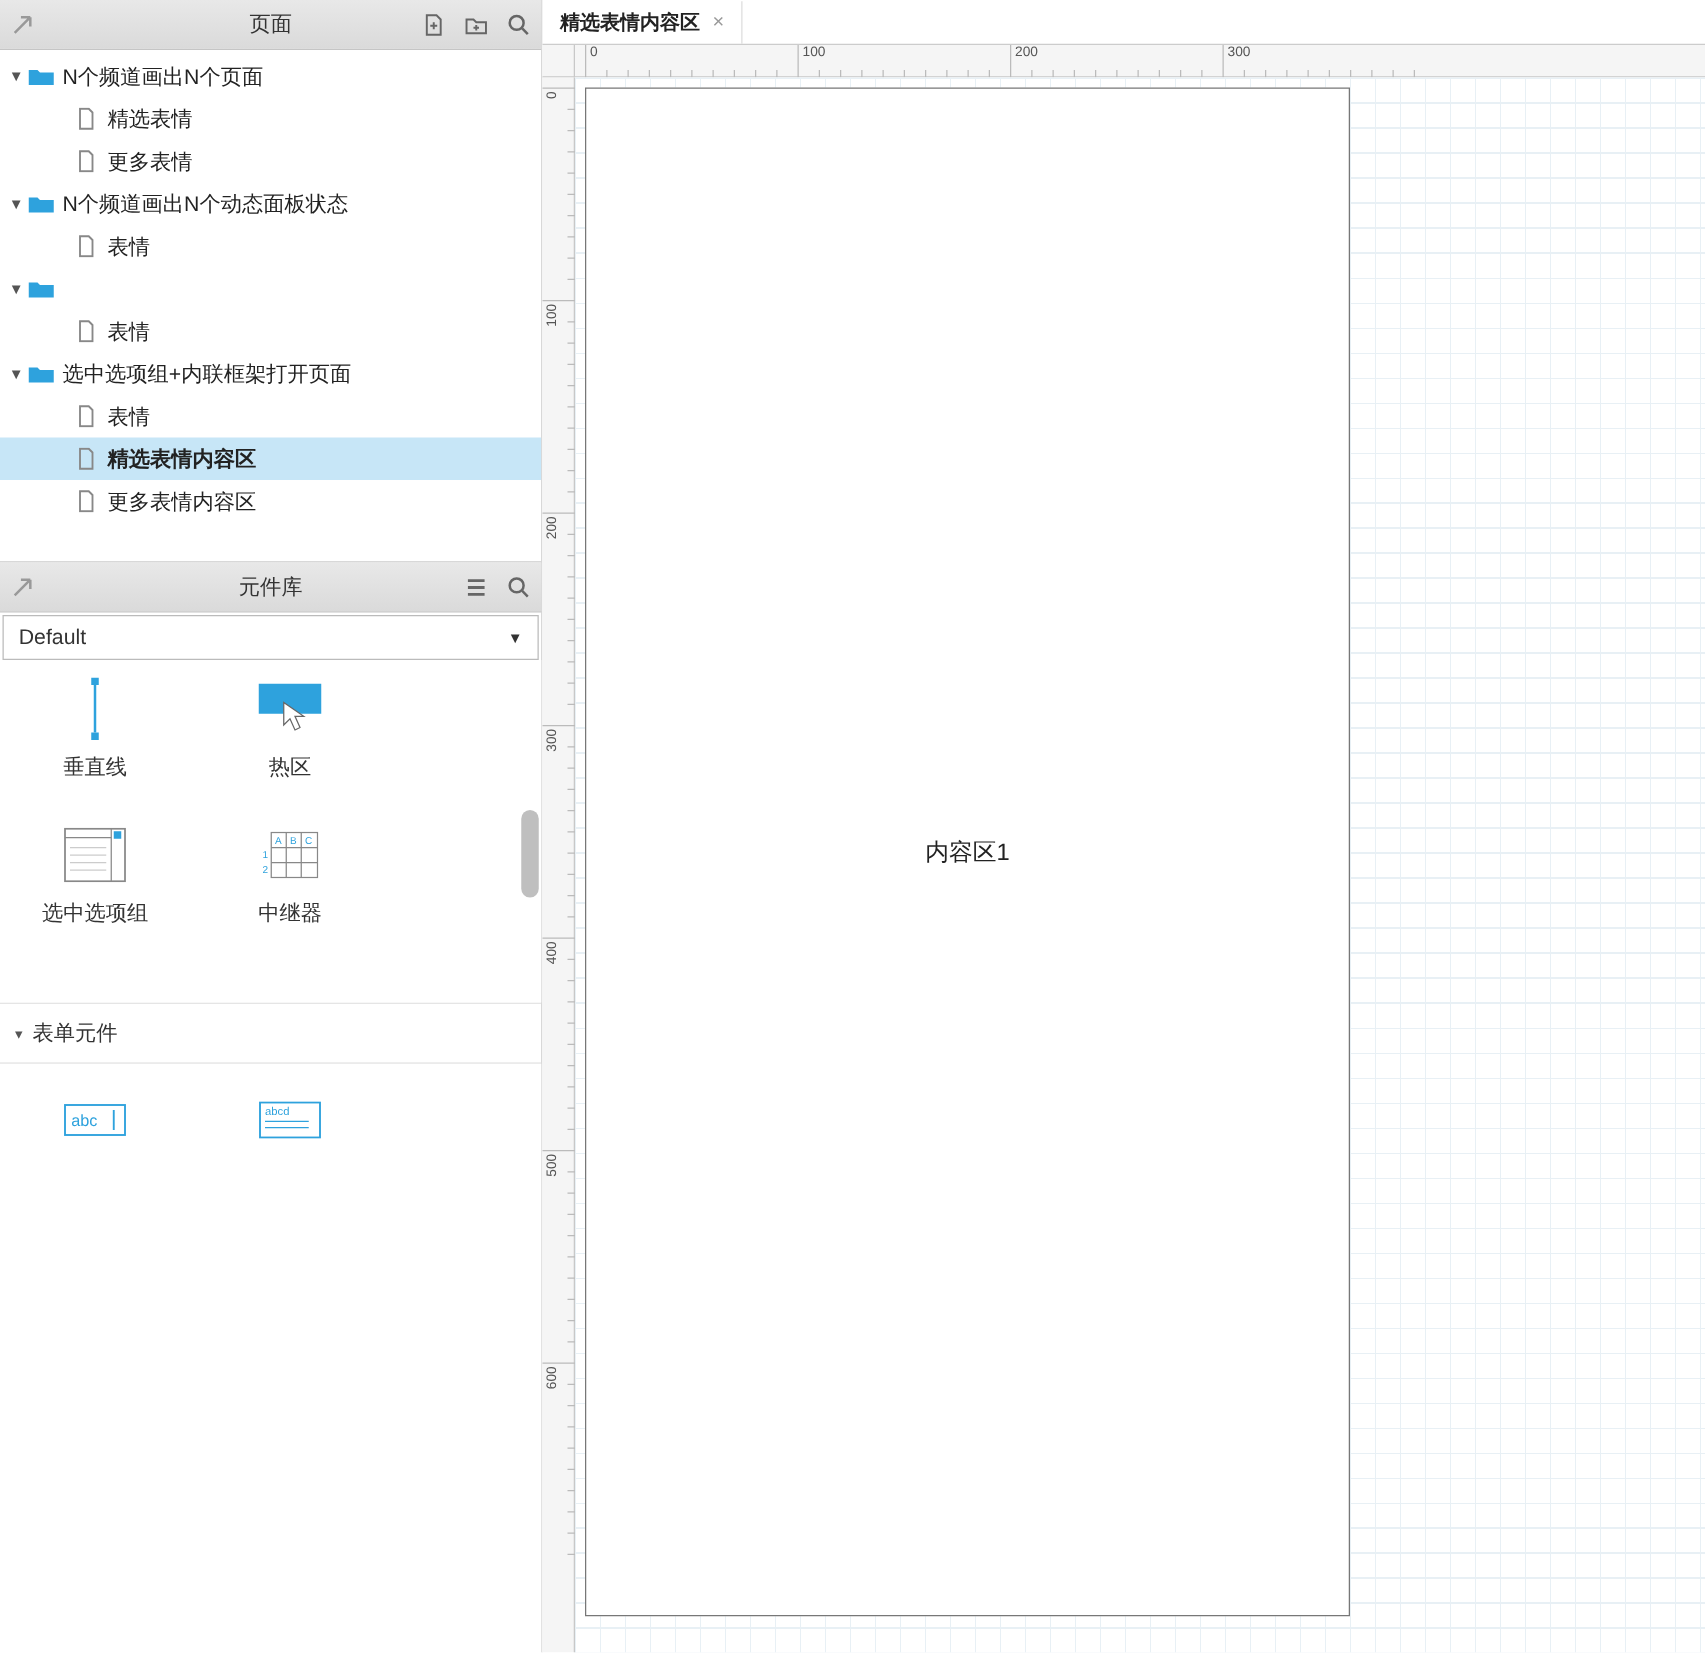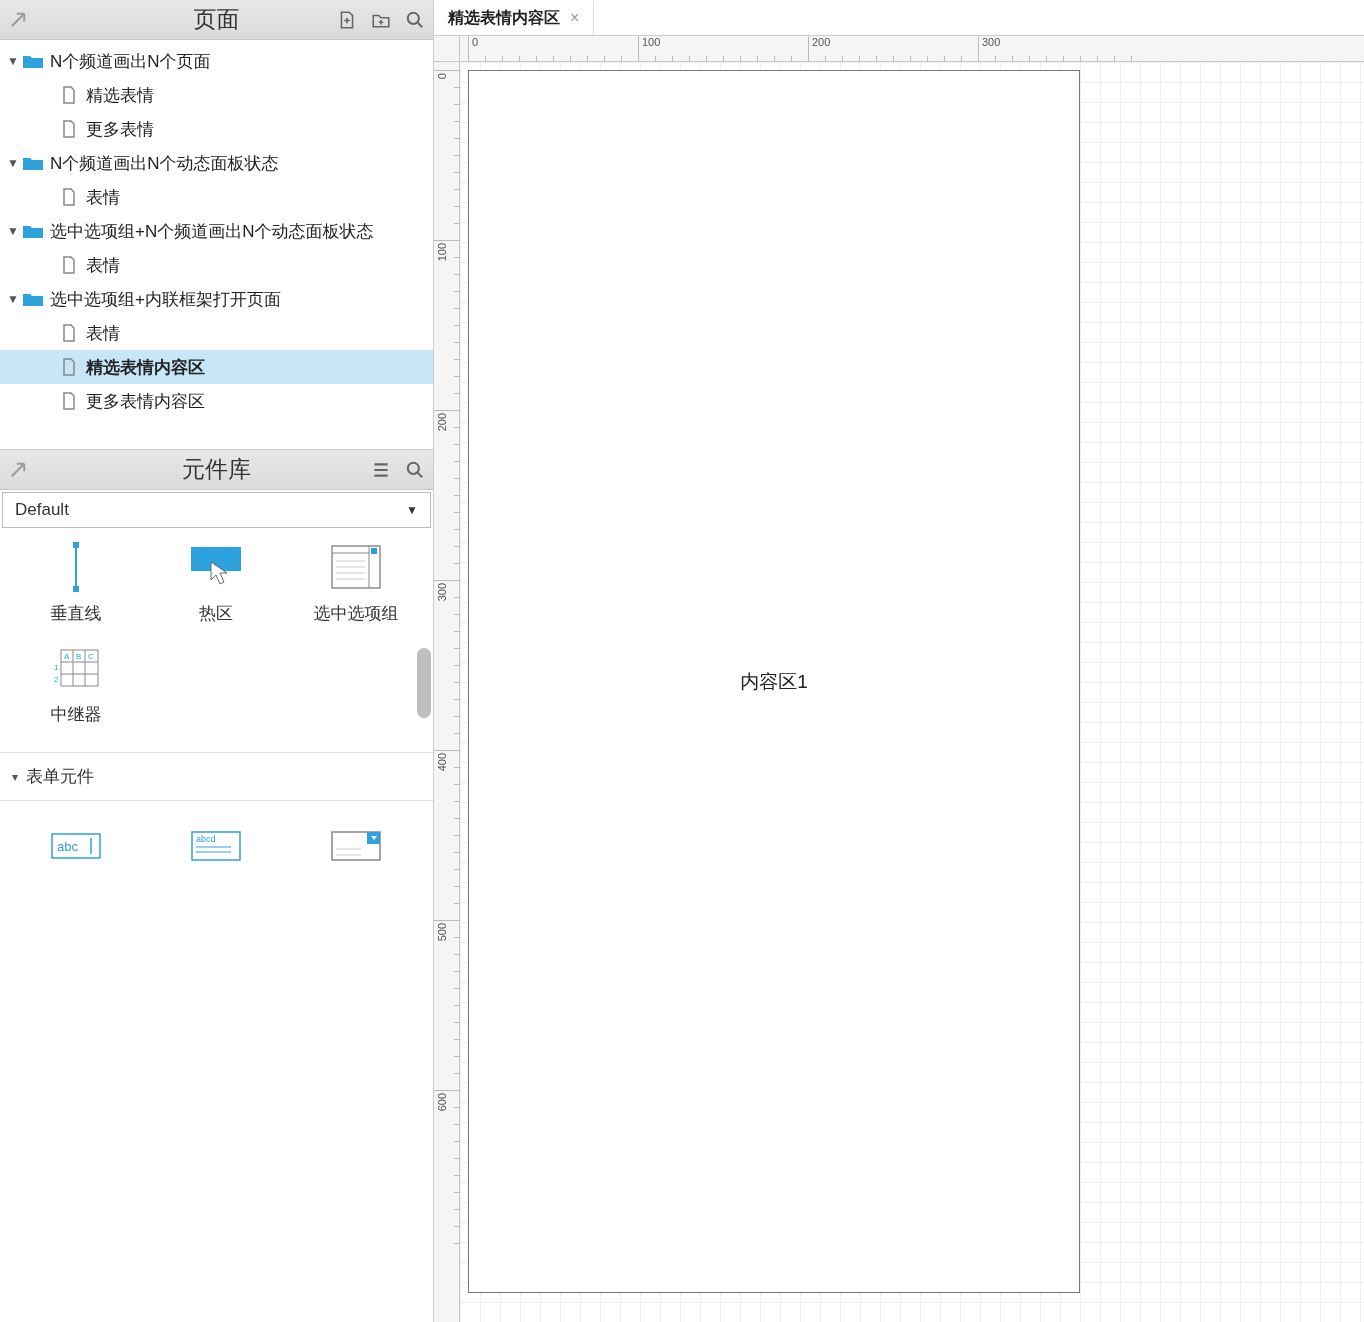--- a/index.html
+++ b/index.html
@@ -32,21 +32,21 @@
   display: flex;
   align-items: center;
   padding: 0 8px;
   position: relative;
 }
 .panel-header .title {
   position: absolute;
   left: 50%;
   transform: translateX(-50%);
   color: #333;
-  font-size: 23px;
+  font-size: 17px;
 }
 .panel-header .icons-right {
   margin-left: auto;
   display: flex;
   gap: 14px;
 }
 .panel-header .icon-left {
   color: #888;
 }
 .icon {
@@ -115,21 +115,21 @@
   align-items: center;
   padding: 0 12px;
   font-size: 17px;
   justify-content: space-between;
 }
 .library-body {
   background: #fff;
   padding: 14px 6px 8px 6px;
   display: flex;
   flex-wrap: wrap;
-  gap: 0;
+  gap: 16px;
   position: relative;
 }
 .lib-scroll {
   position: absolute;
   right: 2px;
   top: 120px;
   width: 14px;
   height: 70px;
   background: #bfbfbf;
   border-radius: 7px;
@@ -344,21 +344,20 @@
         </span>
         <span class="label">表情</span>
       </div>
       <div class="tree-item indent-0">
         <span class="arrow">▼</span>
         <span class="node-icon">
           <svg width="22" height="16">
             <path class="folder-ic" d="M1 3h7l2 2h11v10H1z"></path>
           </svg>
         </span>
-        <span class="label">选中选项组+N个频道画出N个动态面板状态</span>
       </div>
       <div class="tree-item indent-1">
         <span class="node-icon">
           <svg width="16" height="18">
             <path class="page-ic" d="M3 1h7l3 3v13H3z"></path>
           </svg>
         </span>
         <span class="label">表情</span>
       </div>
       <div class="tree-item indent-0">

